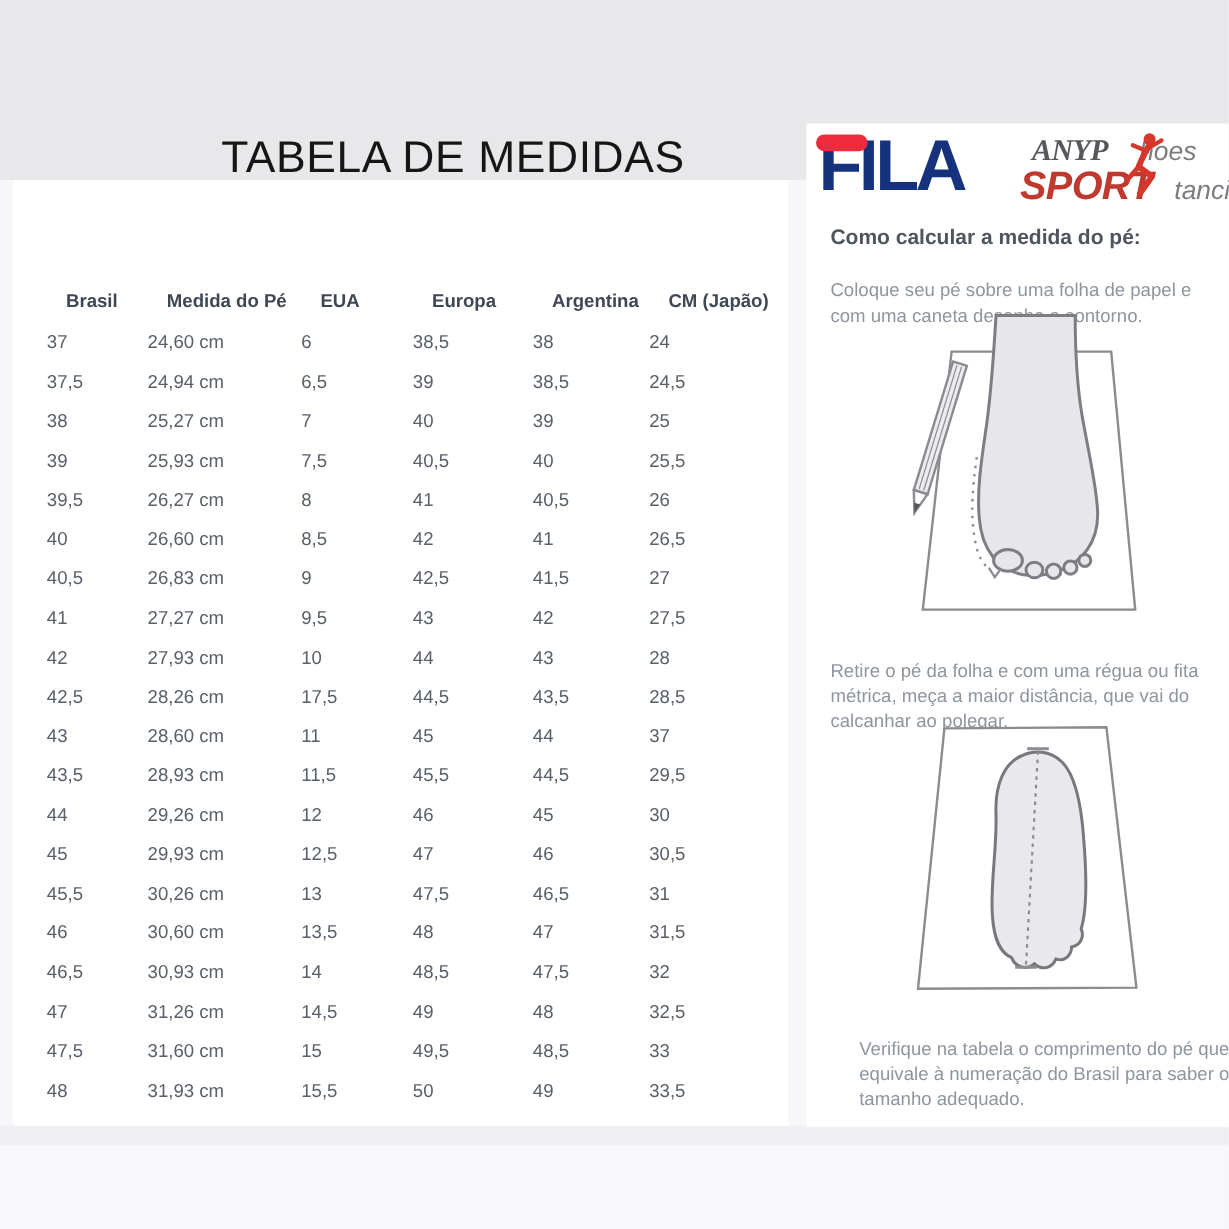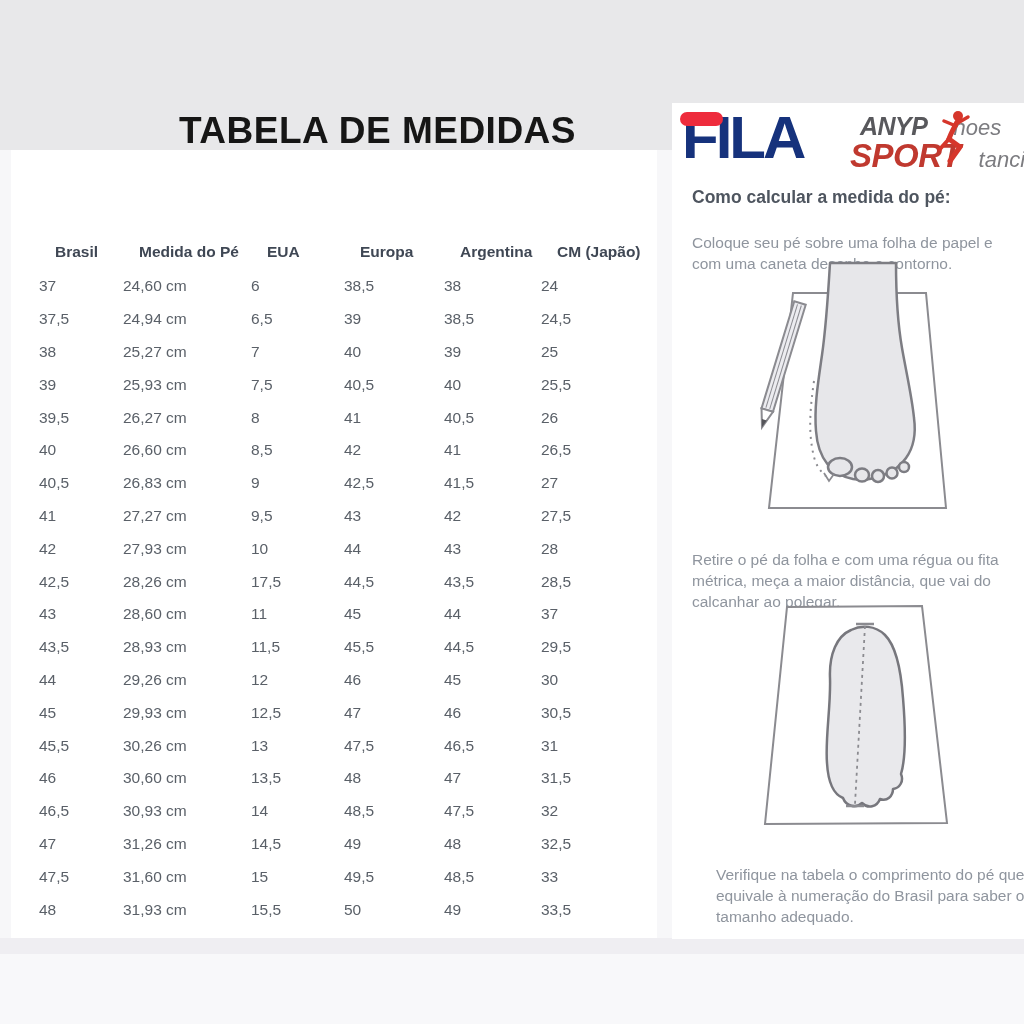--- a/index.html
+++ b/index.html
@@ -7,21 +7,21 @@
     width:1024px;height:1024px;position:relative;overflow:hidden;
     background:#f7f7f9;
     font-family:"Liberation Sans","DejaVu Sans",sans-serif;
   }
   .top-band{position:absolute;left:0;top:0;width:1024px;height:150px;background:#e8e8ea;}
   .bottom-strip{position:absolute;left:0;top:938px;width:1024px;height:16px;background:#efeef2;}
   .bottom-band{position:absolute;left:0;top:954px;width:1024px;height:70px;background:#f8f8fa;}
 
   .page-title{
     position:absolute;left:0;top:74px;width:755px;text-align:center;
-    font-size:37px;font-weight:bold;color:#161616;letter-spacing:.5px;margin-top:36px;
+    font-size:37px;font-weight:normal;color:#161616;letter-spacing:.5px;margin-top:36px;
   }
 
   
   .table-panel{position:absolute;left:11px;top:150px;width:646px;height:788px;background:#ffffff;}
   .tabbar{
     position:absolute;left:2px;top:13px;width:642px;height:69px;background:#1a2852;
     display:flex;align-items:center;justify-content:center;gap:41px;
   }
   .tab{color:#ffffff;font-size:17.5px;font-weight:bold;letter-spacing:.2px;cursor:pointer;}
   .tab.active{text-decoration:underline;text-underline-offset:4px;}
@@ -39,21 +39,21 @@
 
   .fila-logo{position:absolute;left:10px;top:2px;width:160px;height:70px;}
   .fila-text{
     position:absolute;left:0;top:0;font-size:60px;font-weight:bold;color:#16327c;
     letter-spacing:-3px;line-height:66px;
   }
   .fila-redbar{position:absolute;left:-2px;top:7px;width:43px;height:14px;border-radius:7px;background:#ee2b3c;}
 
   .watermark{position:absolute;left:178px;top:10px;width:172px;font-style:italic;line-height:26px;white-space:nowrap;}
   .wm-line1{padding-left:10px;}
-  .wm-bold1{font-size:25px;font-weight:bold;color:#58585c;letter-spacing:-.5px;}
+  .wm-bold1{font-size:25px;font-weight:bold;color:#58585c;letter-spacing:-.5px;font-family:Liberation Serif, serif;}
   .wm-light{font-size:22px;color:#7c7c80;}
   .wm-bold2{font-size:33px;font-weight:bold;color:#c0392f;letter-spacing:-.5px;}
   .runner{position:absolute;left:86px;top:-4px;}
 
   .howto{position:absolute;left:20px;top:84px;width:320px;
     font-size:17.5px;font-weight:bold;color:#4e555f;}
   .step{position:absolute;left:20px;width:314px;font-size:15.5px;color:#8f959e;line-height:21px;}
   .step1{top:113px;}
   .step2{top:430px;}
   .step3{top:745px;margin-left:24px;}

